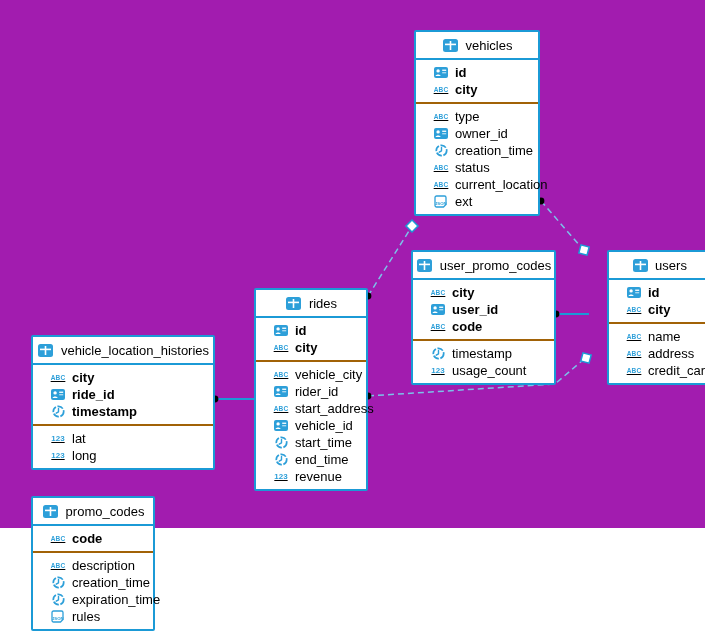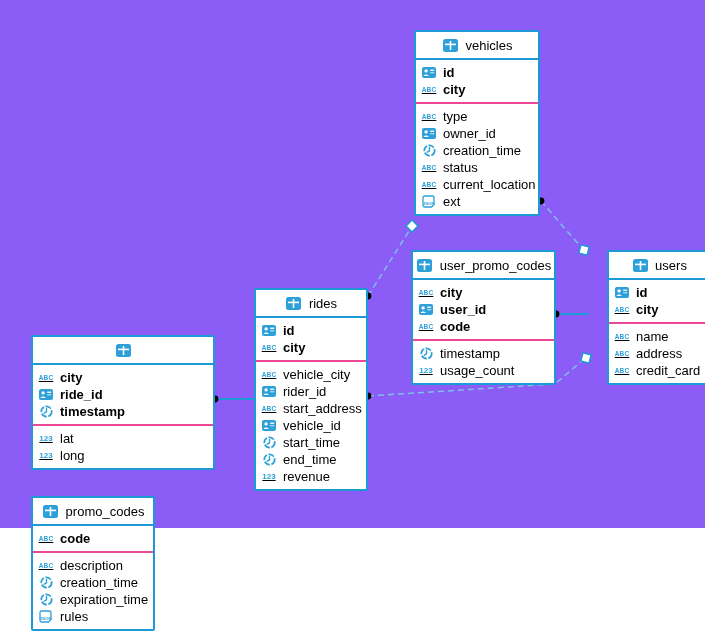--- a/index.html
+++ b/index.html
@@ -1,27 +1,27 @@
 <!DOCTYPE html>
 <html><head>
 <meta charset="utf-8">
 <style>
   html,body{margin:0;padding:0;background:#fff;}
   body{width:705px;height:636px;overflow:hidden;
        font-family:"Liberation Sans","DejaVu Sans",sans-serif;}
-  .canvas{position:relative;width:705px;height:528px;background:#8b5cf6;}
+  .canvas{position:relative;width:705px;height:528px;background:#a21caf;}
   #wires{position:absolute;left:0;top:0;width:705px;height:636px;}
   .tbl{position:absolute;box-sizing:border-box;background:#fff;
        border:2px solid #1b9ad6;border-radius:2px;}
   .hdr{height:26px;display:flex;align-items:center;justify-content:center;
        gap:6px;border-bottom:2px solid #1b9ad6;font-size:13px;color:#000;
        white-space:nowrap;}
   .sec{padding:4px 0;}
-  .sec.cols{border-top:2px solid #ec4899;}
-  .row{height:17px;display:flex;align-items:center;gap:5px;padding:0 4px;
+  .sec.cols{border-top:2px solid #a16207;}
+  .row{height:17px;display:flex;align-items:center;gap:5px;padding:0 16px;
        font-size:13px;color:#000;white-space:nowrap;}
   .row.pk{font-weight:bold;}
   .ic{flex:0 0 18px;width:18px;display:flex;align-items:center;
       justify-content:center;text-decoration:underline;}
   .tag{font-size:6.5px;font-weight:bold;color:#2d9fd9;letter-spacing:.2px;
        font-family:"Liberation Sans",sans-serif;}
 </style>
 </head>
 <body>
 
@@ -327,20 +327,21 @@
       </div>
       <div class="tbl" style="left: 31px; top: 335px; width: 184px;">
         <div class="hdr">
           <span class="ic">
             <svg width="15" height="13" viewBox="0 0 15 13">
               <rect x="0" y="0" width="15" height="13" rx="2.5" fill="#2d9fd9"></rect>
               <line x1="2" y1="5.4" x2="13" y2="5.4" stroke="#fff" stroke-width="1.6"></line>
               <line x1="7.5" y1="2" x2="7.5" y2="11" stroke="#fff" stroke-width="1.6"></line>
             </svg>
           </span>
+          <span>vehicle_location_histories</span>
         </div>
         <div class="sec pks">
           <div class="row pk">
             <span class="ic">
               <span class="tag">ABC</span>
             </span>
             <span>city</span>
           </div>
           <div class="row pk">
             <span class="ic">

